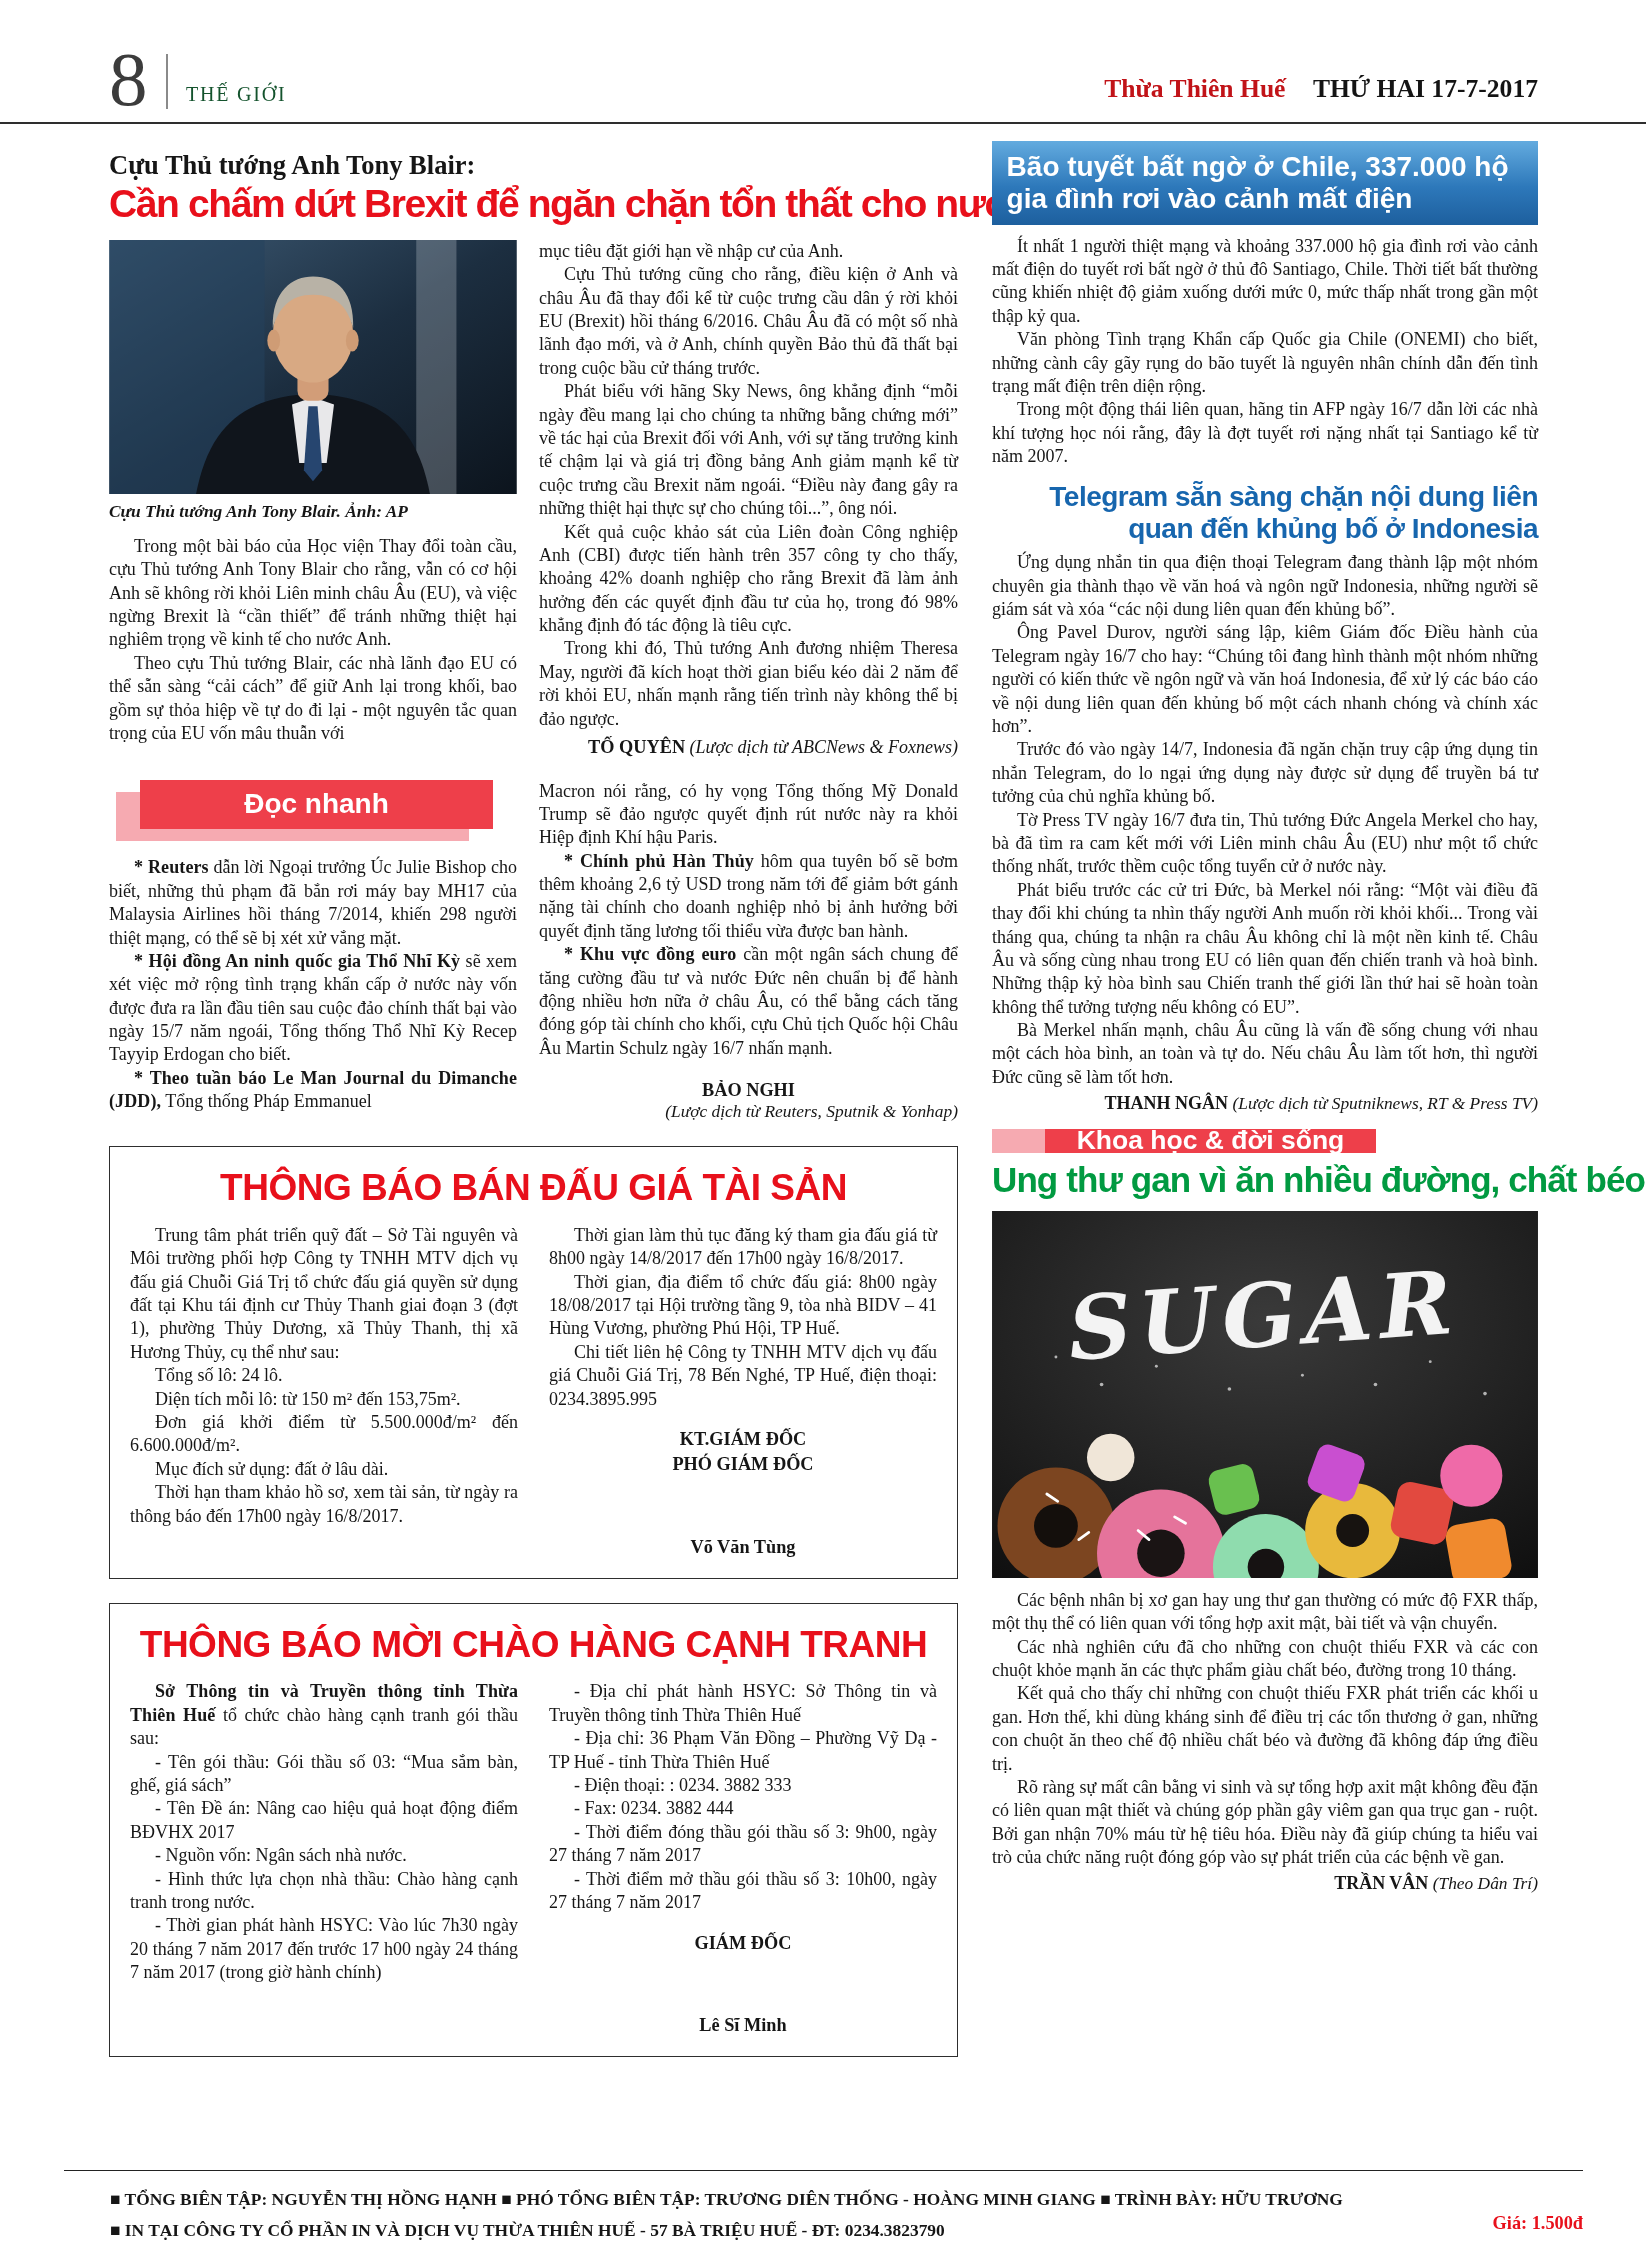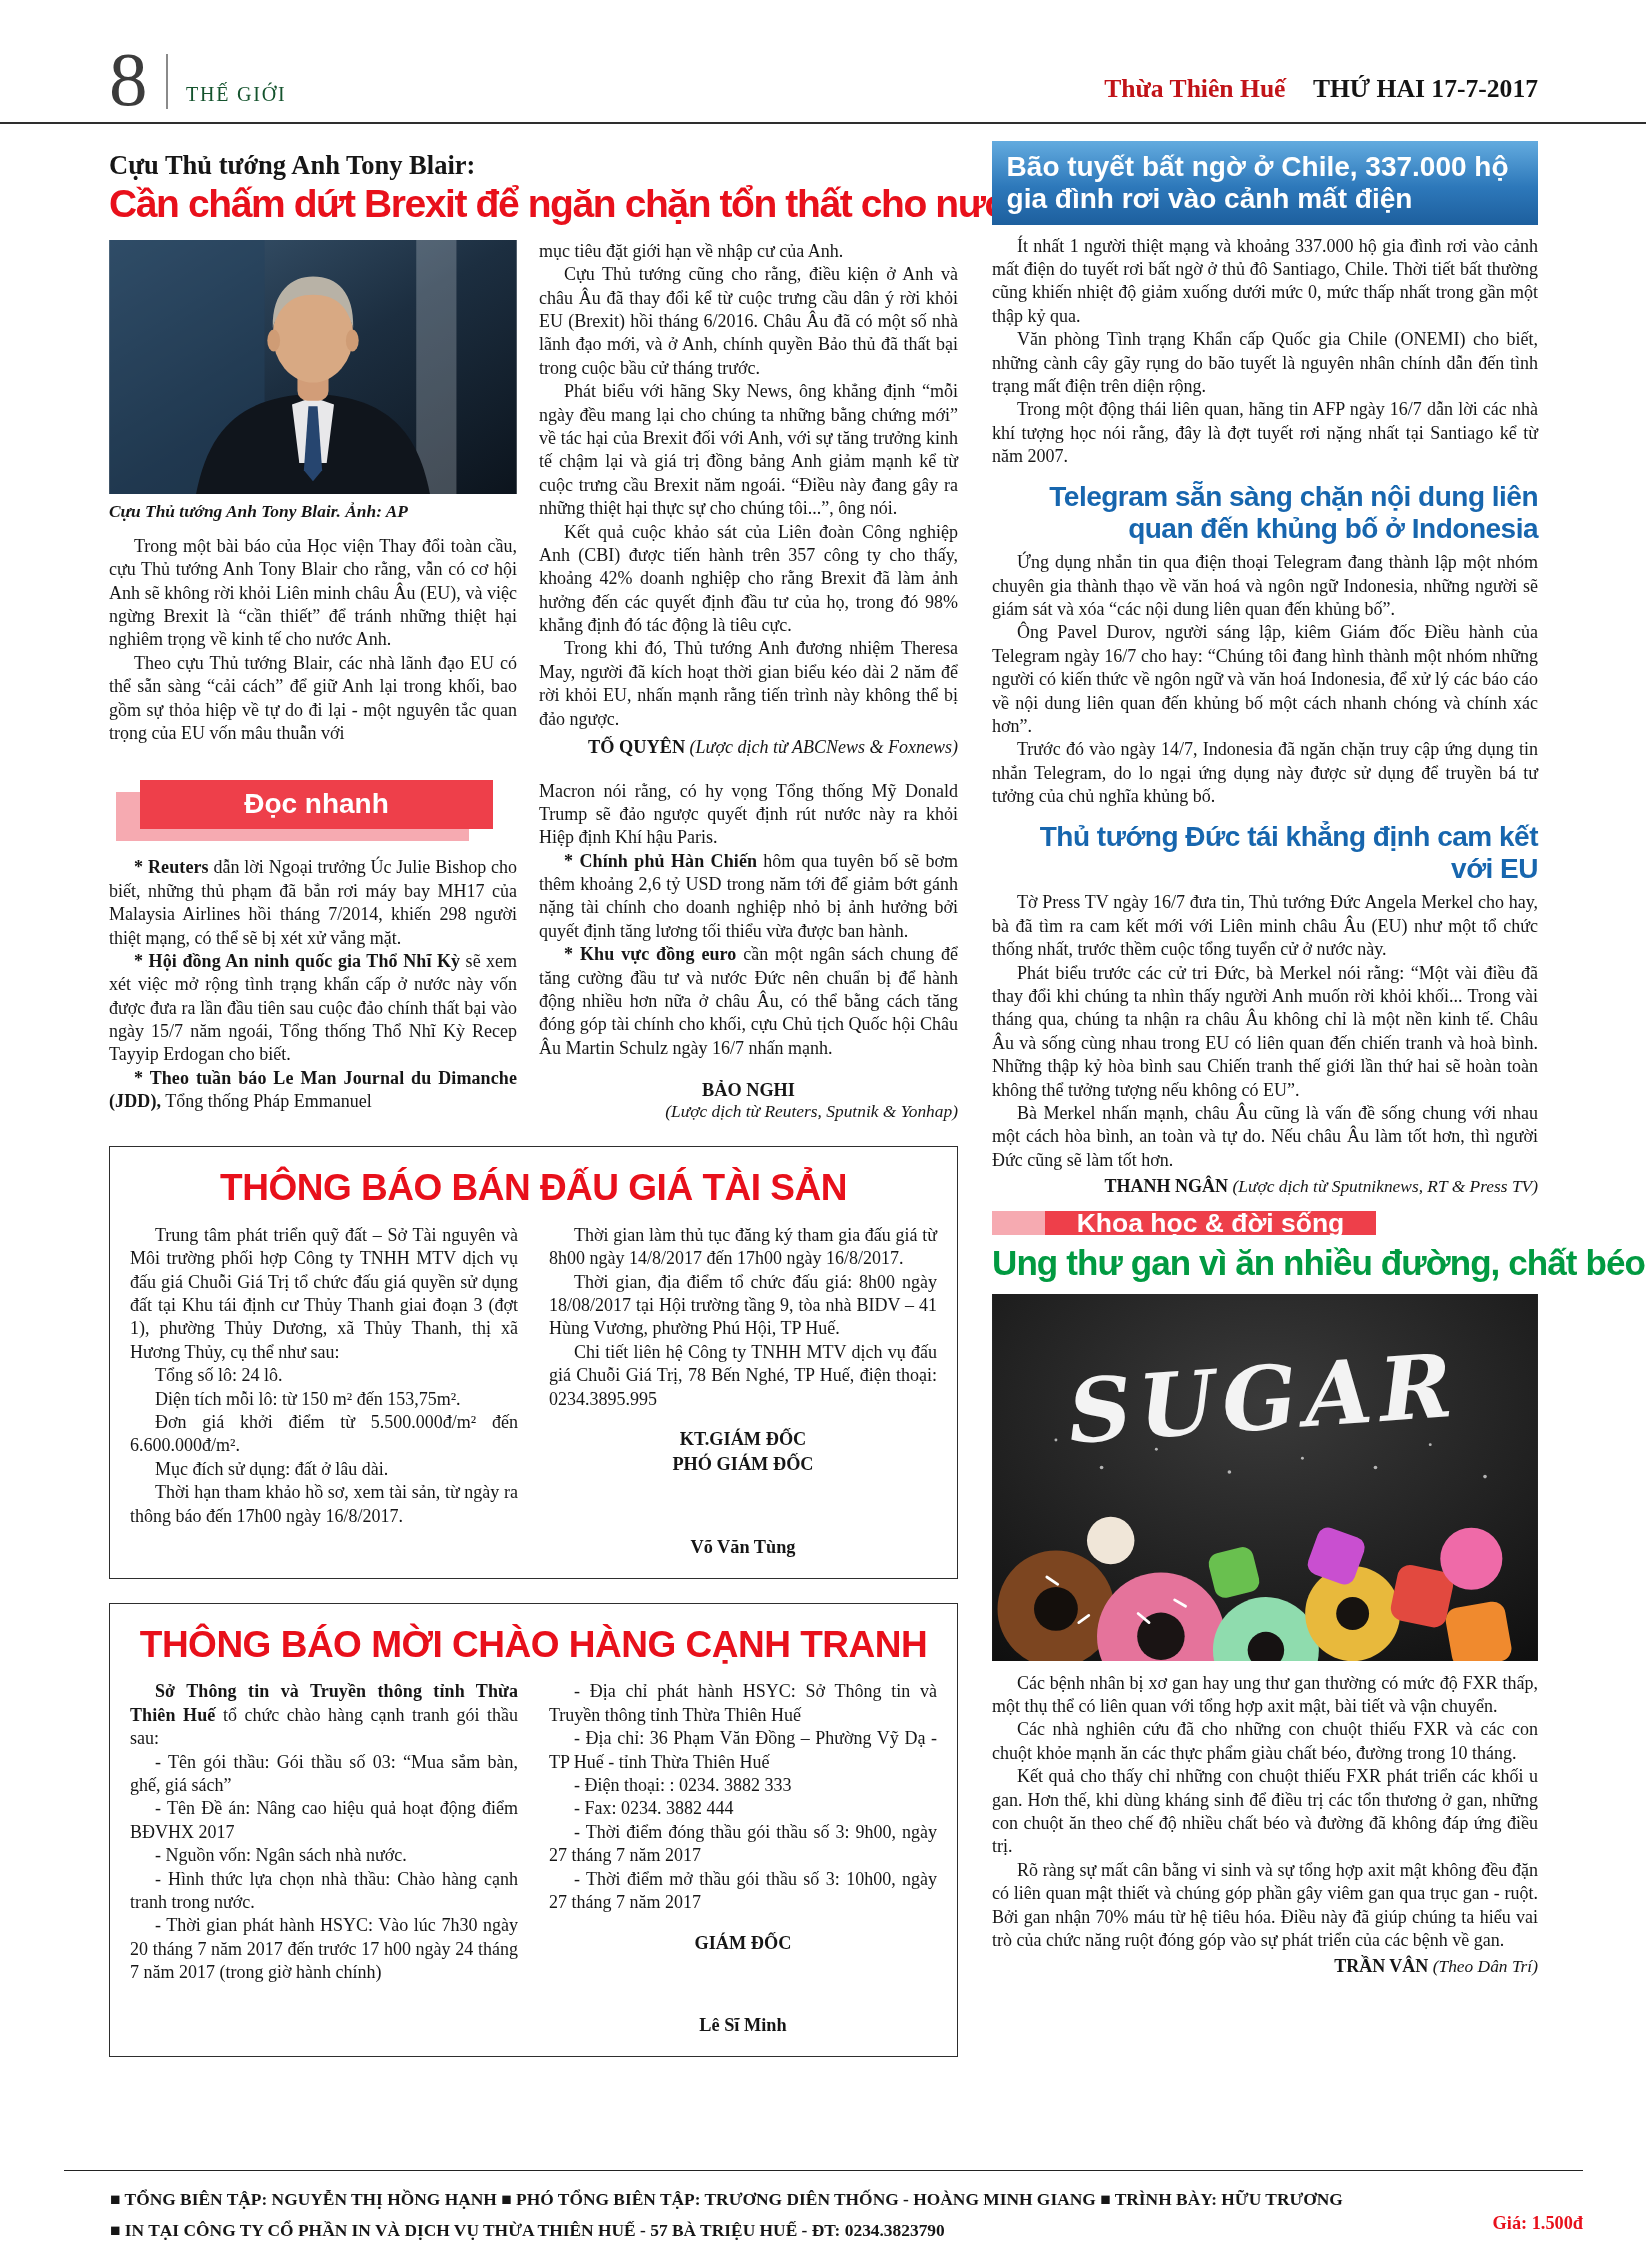--- a/index.html
+++ b/index.html
@@ -168,21 +168,21 @@
           </div>
           <div>
               <p class="para"><b>* Reuters</b> dẫn lời Ngoại trưởng Úc Julie Bishop cho biết, những thủ phạm đã bắn rơi máy bay MH17 của Malaysia Airlines hồi tháng 7/2014, khiến 298 người thiệt mạng, có thể sẽ bị xét xử vắng mặt.</p>
               <p class="para"><b>* Hội đồng An ninh quốc gia Thổ Nhĩ Kỳ</b> sẽ xem xét việc mở rộng tình trạng khẩn cấp ở nước này vốn được đưa ra lần đầu tiên sau cuộc đảo chính thất bại vào ngày 15/7 năm ngoái, Tổng thống Thổ Nhĩ Kỳ Recep Tayyip Erdogan cho biết.</p>
               <p class="para"><b>* Theo tuần báo Le Man Journal du Dimanche (JDD),</b> Tổng thống Pháp Emmanuel</p>
             </div>
         </div>
         <div>
           <div>
               <p class="para noindent">Macron nói rằng, có hy vọng Tổng thống Mỹ Donald Trump sẽ đảo ngược quyết định rút nước này ra khỏi Hiệp định Khí hậu Paris.</p>
-              <p class="para"><b>* Chính phủ Hàn Chiến</b> hôm qua tuyên bố sẽ bơm thêm khoảng 2,6 tỷ USD trong năm tới để giảm bớt gánh nặng tài chính cho doanh nghiệp nhỏ bị ảnh hưởng bởi quyết định tăng lương tối thiểu vừa được ban hành.</p>
+              <p class="para"><b>* Chính phủ Hàn Thủy</b> hôm qua tuyên bố sẽ bơm thêm khoảng 2,6 tỷ USD trong năm tới để giảm bớt gánh nặng tài chính cho doanh nghiệp nhỏ bị ảnh hưởng bởi quyết định tăng lương tối thiểu vừa được ban hành.</p>
               <p class="para"><b>* Khu vực đồng euro</b> cần một ngân sách chung để tăng cường đầu tư và nước Đức nên chuẩn bị để hành động nhiều hơn nữa ở châu Âu, có thể bằng cách tăng đóng góp tài chính cho khối, cựu Chủ tịch Quốc hội Châu Âu Martin Schulz ngày 16/7 nhấn mạnh.</p>
             </div>
           <div class="dn-byline">
             <span class="nm">BẢO NGHI</span>
             <span class="src">(Lược dịch từ Reuters, Sputnik &amp; Yonhap)</span>
           </div>
         </div>
       </section>
 
       <section class="notice-box">
@@ -255,21 +255,20 @@
       <article>
         <h2 class="sub-head">Telegram sẵn sàng chặn nội dung liên quan đến khủng bố ở Indonesia</h2>
         <div>
             <p class="para">Ứng dụng nhắn tin qua điện thoại Telegram đang thành lập một nhóm chuyên gia thành thạo về văn hoá và ngôn ngữ Indonesia, những người sẽ giám sát và xóa “các nội dung liên quan đến khủng bố”.</p>
             <p class="para">Ông Pavel Durov, người sáng lập, kiêm Giám đốc Điều hành của Telegram ngày 16/7 cho hay: “Chúng tôi đang hình thành một nhóm những người có kiến thức về ngôn ngữ và văn hoá Indonesia, để xử lý các báo cáo về nội dung liên quan đến khủng bố một cách nhanh chóng và chính xác hơn”.</p>
             <p class="para">Trước đó vào ngày 14/7, Indonesia đã ngăn chặn truy cập ứng dụng tin nhắn Telegram, do lo ngại ứng dụng này được sử dụng để truyền bá tư tưởng của chủ nghĩa khủng bố.</p>
           </div>
       </article>
 
       <article>
-        <h2 class="sub-head">Thủ tướng Đức tái khẳng định cam kết với EU</h2>
         <div>
             <p class="para">Tờ Press TV ngày 16/7 đưa tin, Thủ tướng Đức Angela Merkel cho hay, bà đã tìm ra cam kết mới với Liên minh châu Âu (EU) như một tổ chức thống nhất, trước thềm cuộc tổng tuyển cử ở nước này.</p>
             <p class="para">Phát biểu trước các cử tri Đức, bà Merkel nói rằng: “Một vài điều đã thay đổi khi chúng ta nhìn thấy người Anh muốn rời khỏi khối... Trong vài tháng qua, chúng ta nhận ra châu Âu không chỉ là một nền kinh tế. Châu Âu và sống cùng nhau trong EU có liên quan đến chiến tranh và hoà bình. Những thập kỷ hòa bình sau Chiến tranh thế giới lần thứ hai sẽ hoàn toàn không thể tưởng tượng nếu không có EU”.</p>
             <p class="para">Bà Merkel nhấn mạnh, châu Âu cũng là vấn đề sống chung với nhau một cách hòa bình, an toàn và tự do. Nếu châu Âu làm tốt hơn, thì người Đức cũng sẽ làm tốt hơn.</p>
           </div>
         <div class="sb-byline">
           <b>THANH NGÂN</b>
           <i>(Lược dịch từ Sputniknews, RT &amp; Press TV)</i>
         </div>
       </article>

